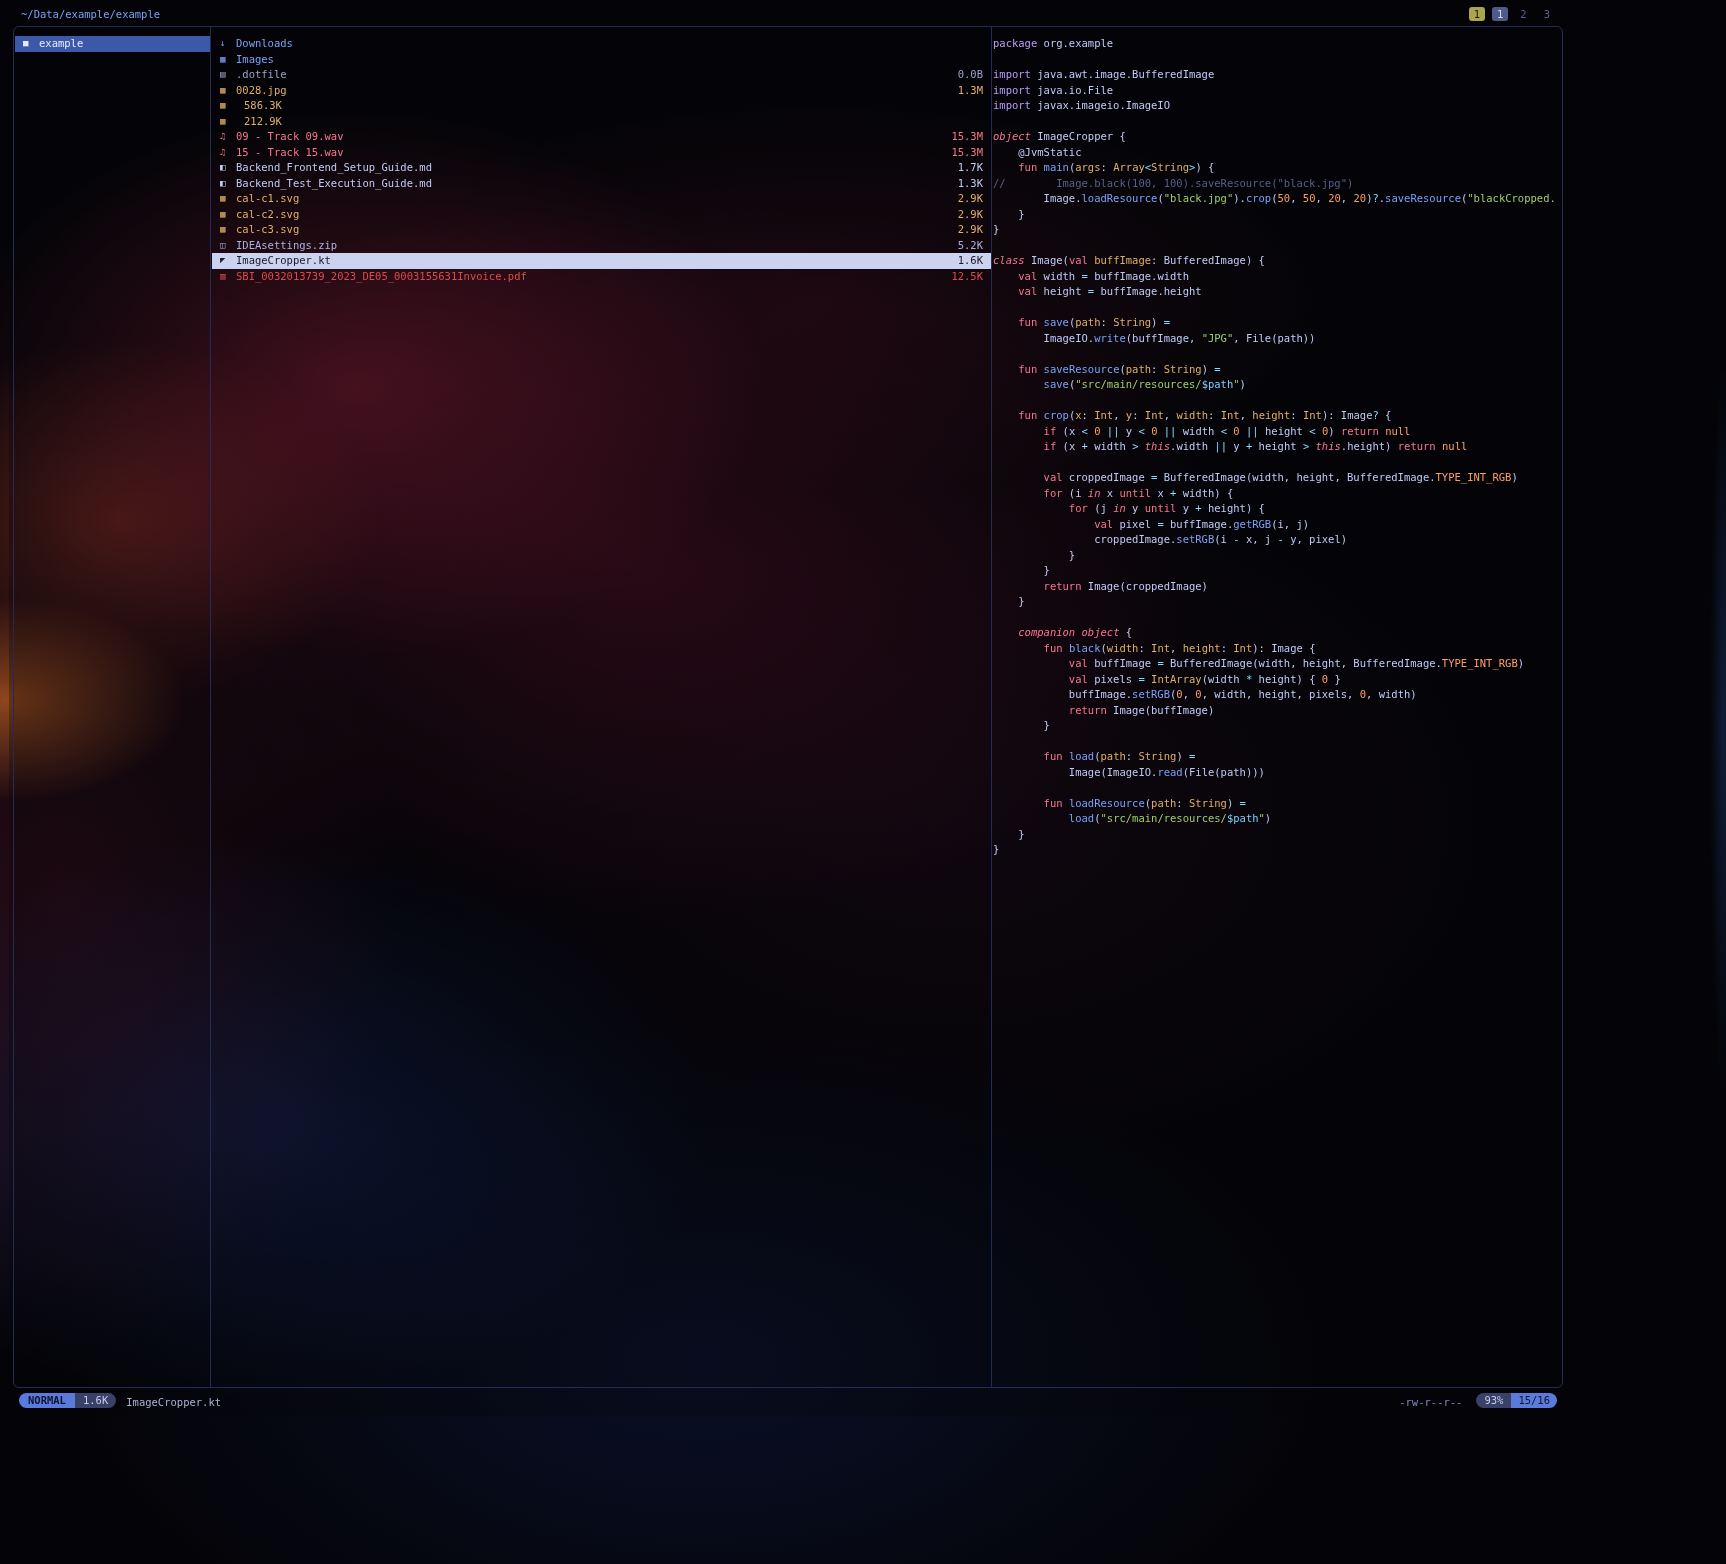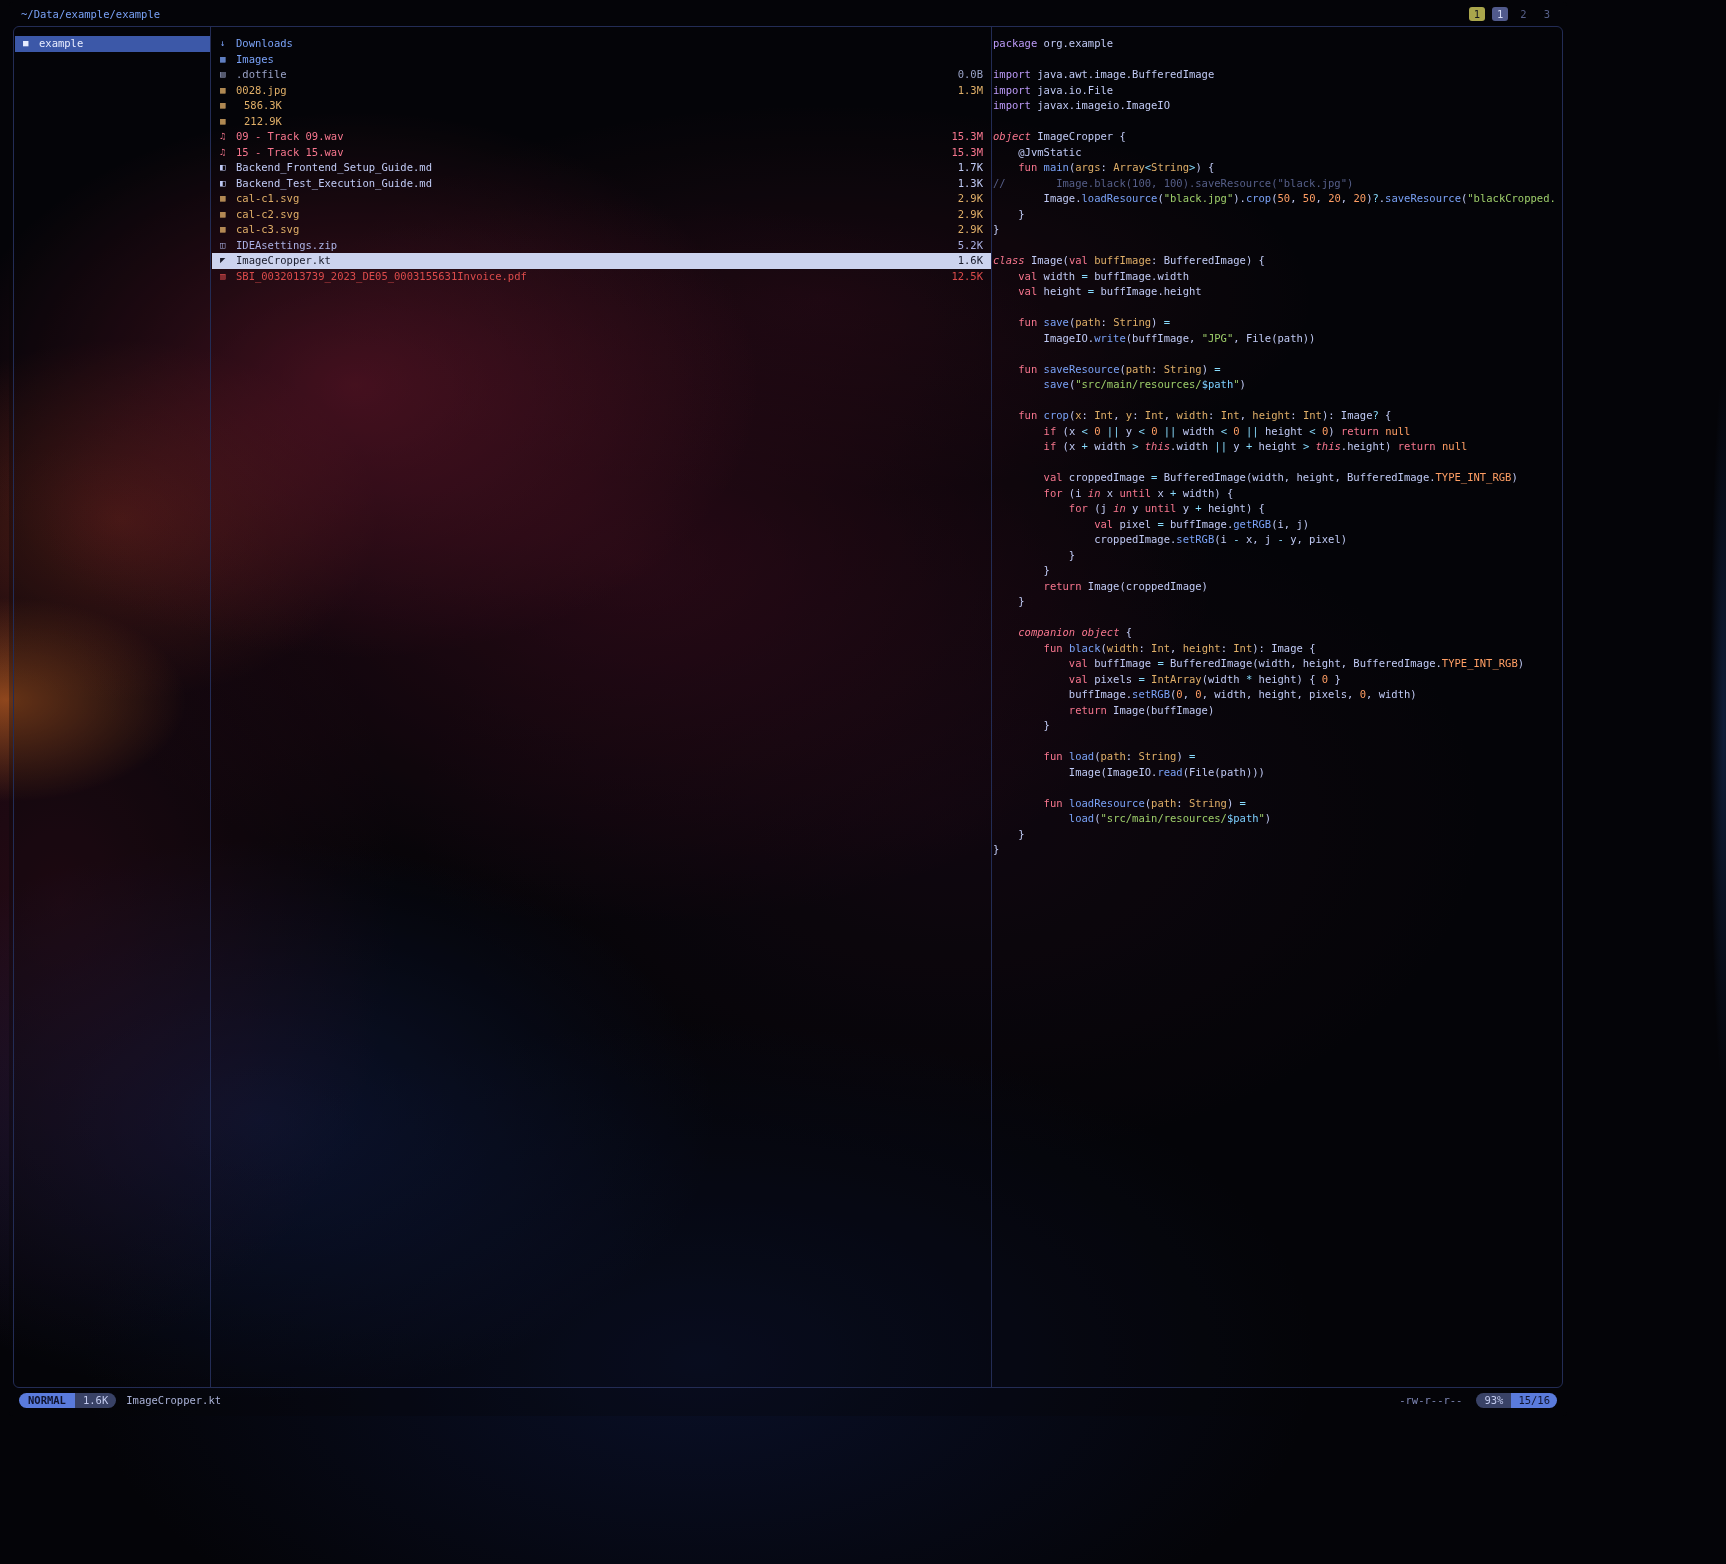--- a/index.html
+++ b/index.html
@@ -82,21 +82,21 @@
   .num{ color:#ff9e64; }
   .ty{ color:#e0af68; }
   .param{ color:#e0af68; }
   .fn{ color:#7aa2f7; }
   .op{ color:#89ddff; }
   
   .statusbar{
     position:absolute; left:4px; right:4px; bottom:8px; height:16px;
     display:flex; justify-content:space-between; align-items:center; padding:0 6px;
   }
-  .sb-left,.sb-right{ display:flex; align-items:center; height:15px; }
+  .sb-left,.sb-right{ display:flex; align-items:flex-end; height:15px; }
   .sb-mode{ background:#5a7bdc; color:#10142e; font-weight:bold; padding:0 9px;
             border-radius:8px 0 0 8px; line-height:15px; }
   .sb-size{ background:#394266; color:#c3cbef; padding:0 8px;
             border-radius:0 8px 8px 0; line-height:15px; }
   .sb-name{ margin-left:10px; color:#a9b1d6; }
   .sb-perms{ color:#8089b8; margin-right:14px; }
   .sb-pct{ background:#394266; color:#c3cbef; padding:0 8px;
            border-radius:8px 0 0 8px; line-height:15px; }
   .sb-pos{ background:#5a7bdc; color:#10142e; font-weight:normal; padding:0 7px;
            border-radius:0 8px 8px 0; line-height:15px; }

